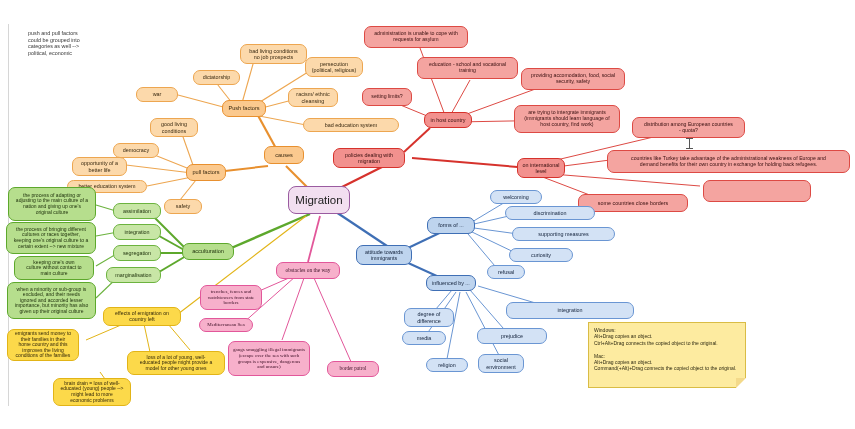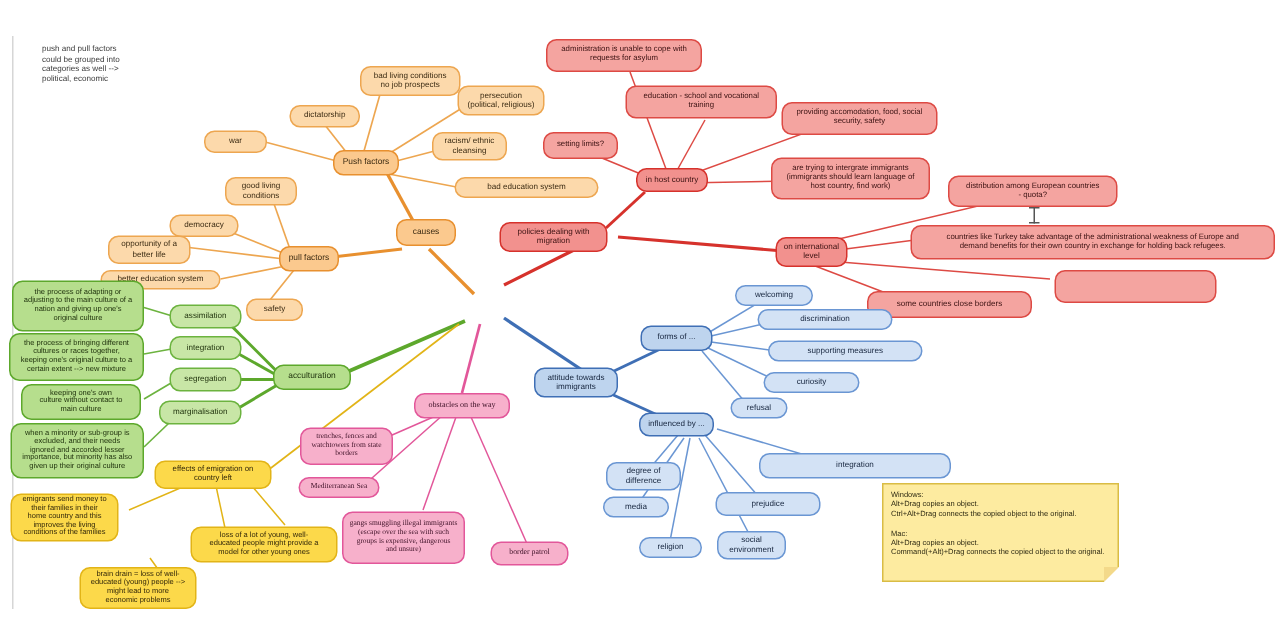--- a/index.html
+++ b/index.html
@@ -143,20 +143,21 @@
     <path d="M144,324 L150,352" stroke="#e2b417" stroke-width="1.0" fill="none"></path>
     <path d="M168,324 L190,350" stroke="#e2b417" stroke-width="1.0" fill="none"></path>
     <path d="M100,372 L110,386" stroke="#e2b417" stroke-width="1.0" fill="none"></path>
   </svg>
 
   <div class="free-text" style="left:28px;top:30px;width:105px;font-size:5.4px;">push and pull factors
 could be grouped into
 categories as well --&gt;
 political, economic</div>
 
+  <div class="node c-center" style="left:288px;top:186px;width:62px;height:28px;font-size:11.5px;">Migration</div>
 
   <div class="node c-orange" style="left:264px;top:146px;width:40px;height:18px;font-size:5.6px;">causes</div>
   <div class="node c-orange" style="left:222px;top:100px;width:44px;height:17px;font-size:5.6px;">Push factors</div>
   <div class="node c-orange" style="left:186px;top:164px;width:40px;height:17px;font-size:5.6px;">pull factors</div>
 
   <div class="node c-orange-lite" style="left:136px;top:87px;width:42px;height:15px;font-size:5.4px;">war</div>
   <div class="node c-orange-lite" style="left:193px;top:70px;width:47px;height:15px;font-size:5.4px;">dictatorship</div>
   <div class="node c-orange-lite" style="left:240px;top:44px;width:67px;height:20px;font-size:5.4px;">bad living conditions
 no job prospects</div>
   <div class="node c-orange-lite" style="left:305px;top:57px;width:58px;height:20px;font-size:5.4px;">persecution

